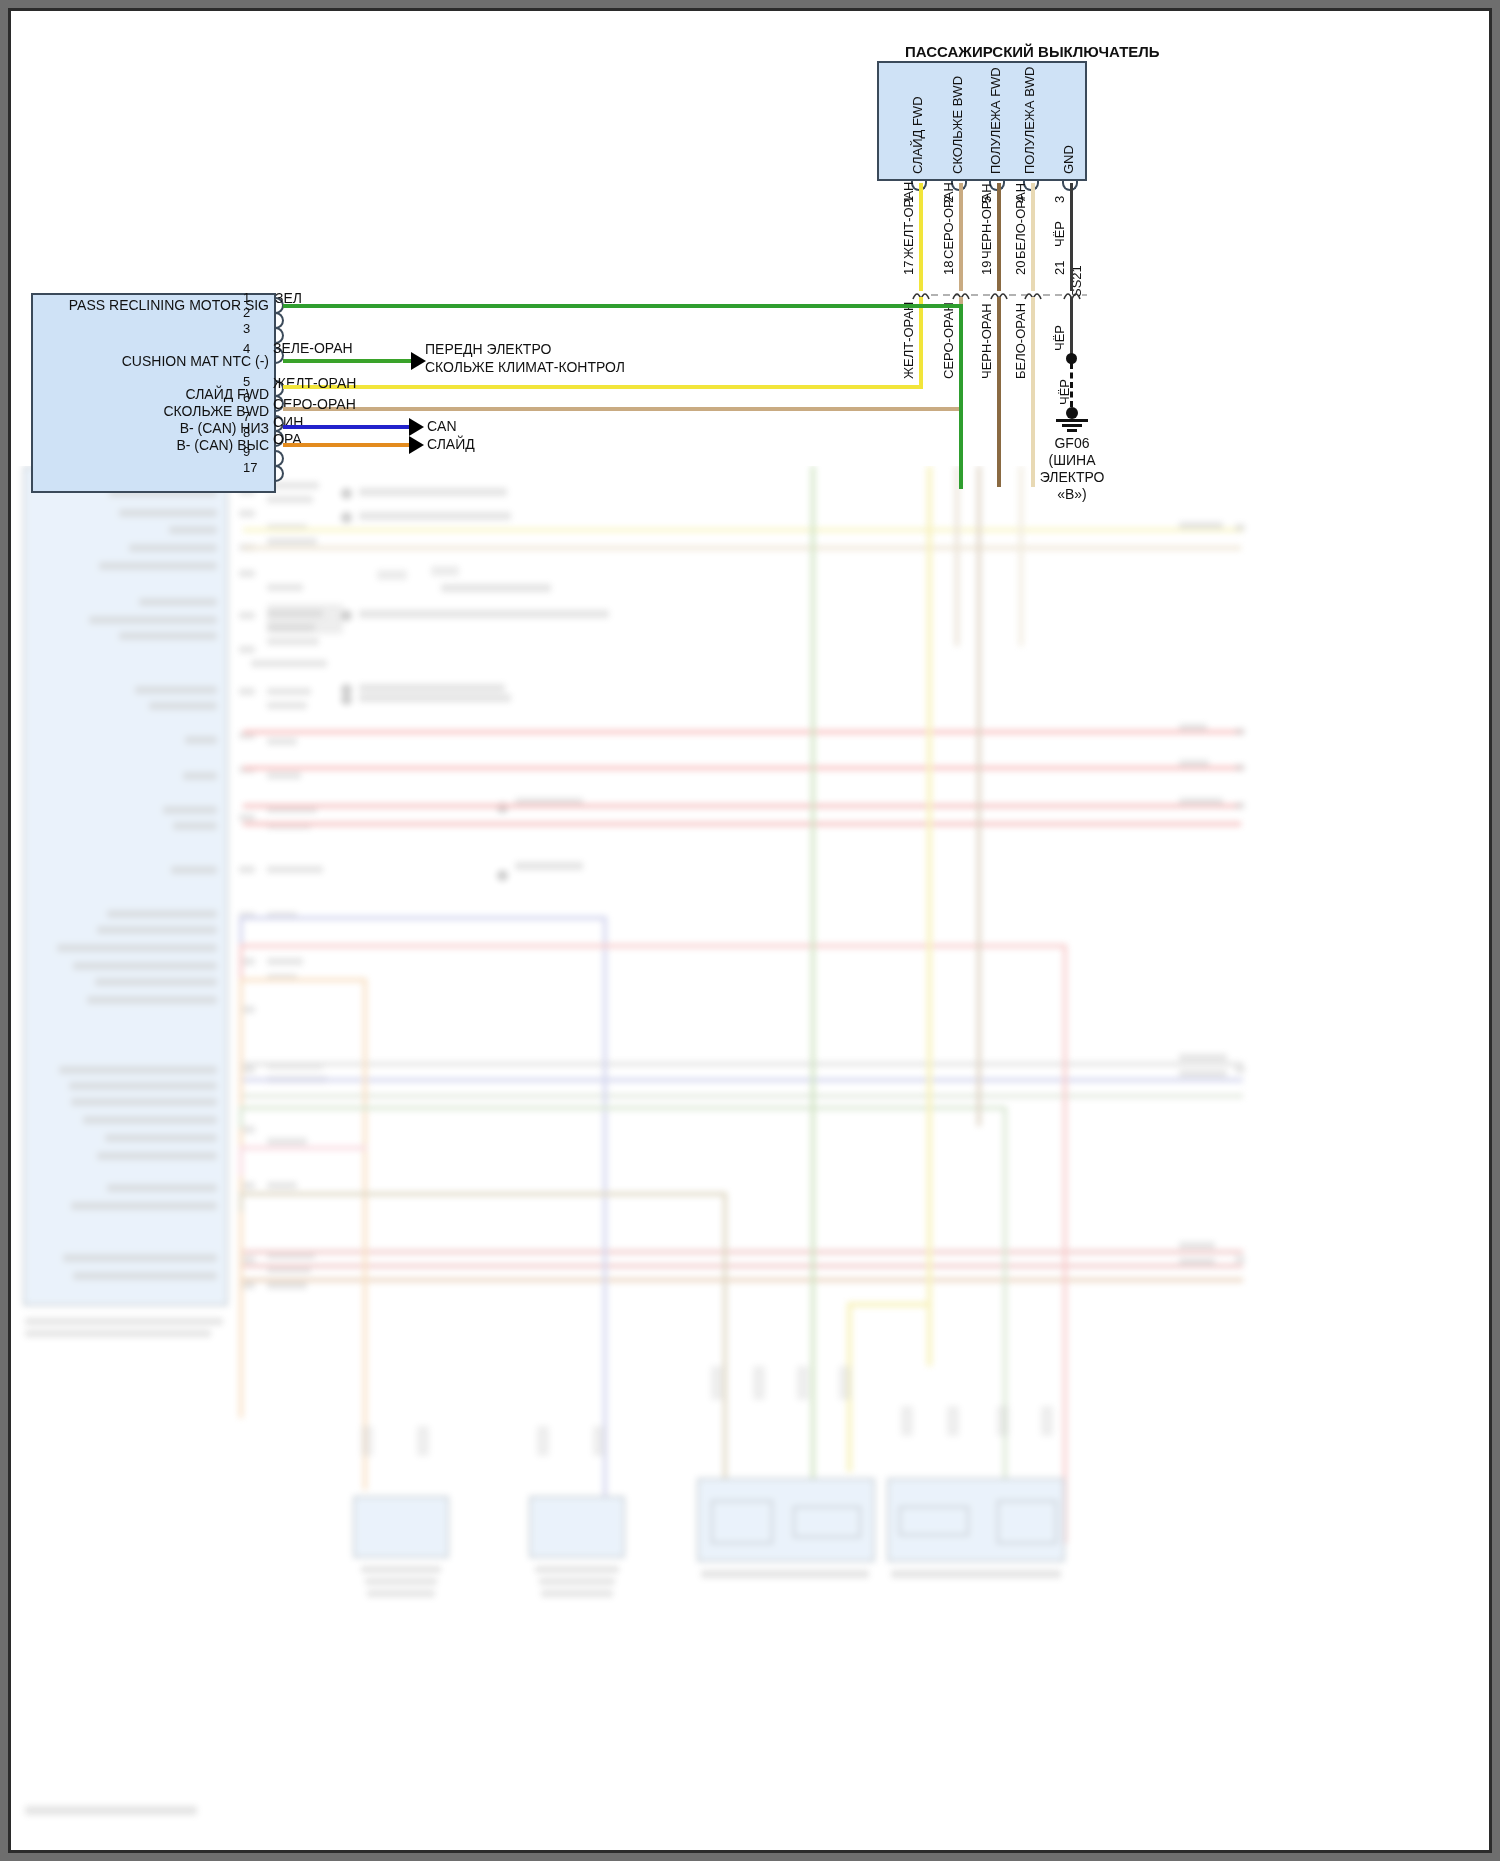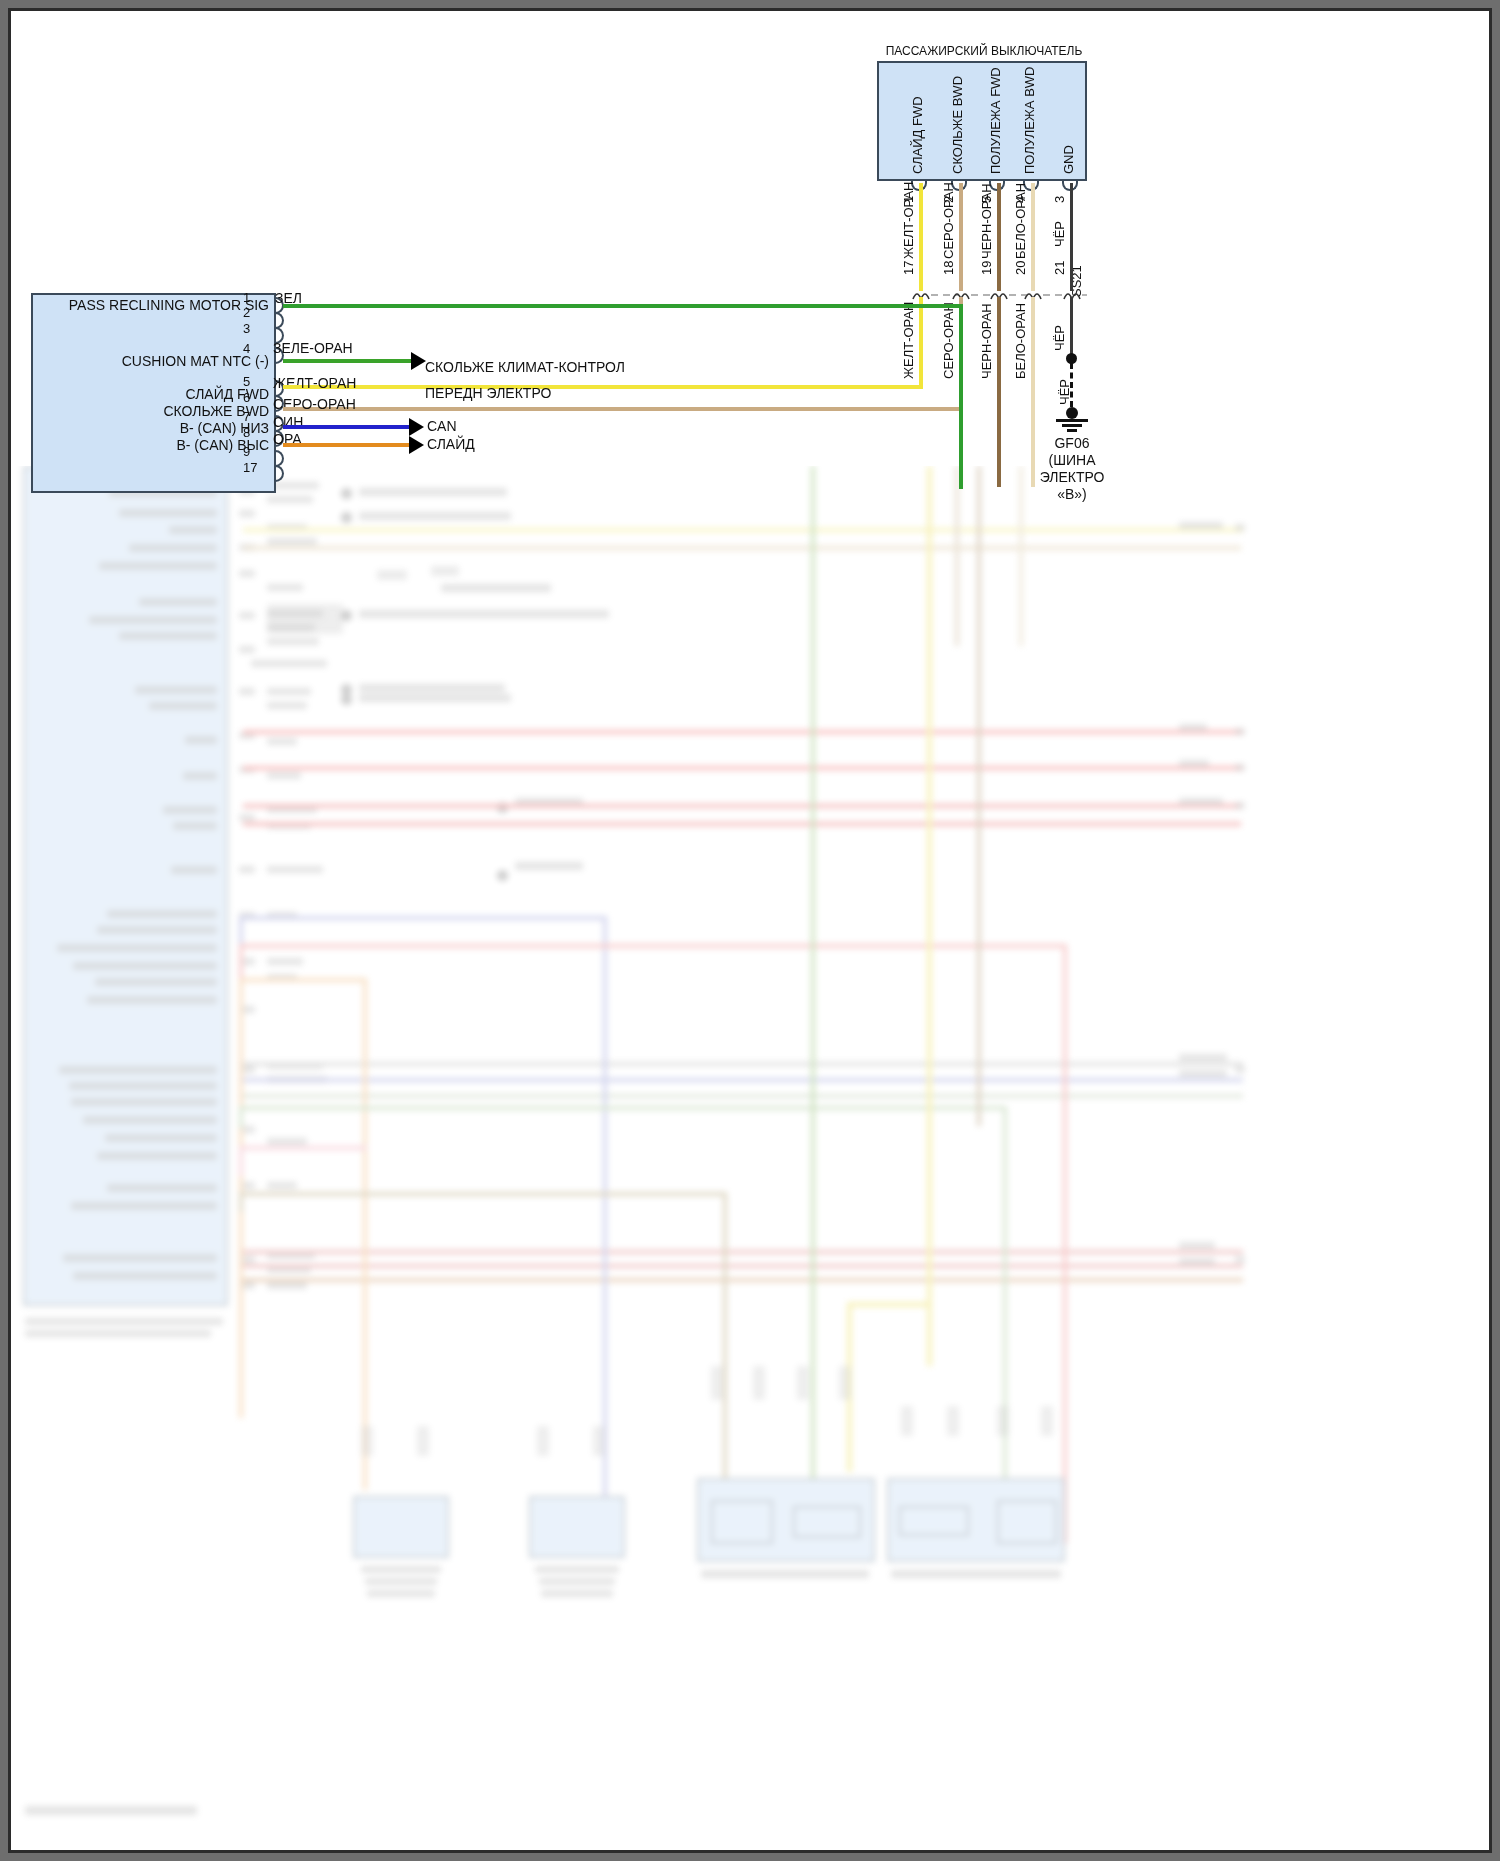--- a/index.html
+++ b/index.html
@@ -291,21 +291,21 @@
         <div class="gtxt" style="left:936px;top:940px;width:12px;height:30px;opacity:.35;"></div>
         <div class="gtxt" style="left:986px;top:940px;width:12px;height:30px;opacity:.35;"></div>
         <div class="gtxt" style="left:1030px;top:940px;width:12px;height:30px;opacity:.35;"></div>
 
         <div class="gtxt" style="left:14px;top:1340px;width:172px;height:9px;"></div>
       </div>
     </div>
 
     <div id="crisp">
 
-      <div class="ctext" style="left:868px;top:32px;width:210px;font-size:12px;">ПАССАЖИРСКИЙ ВЫКЛЮЧАТЕЛЬ</div>
+      <div class="ctext" style="left:894px;top:32px;width:210px;font-size:15px;font-weight:bold;">ПАССАЖИРСКИЙ ВЫКЛЮЧАТЕЛЬ</div>
 
       <div class="box conn" style="left:866px;top:50px;width:210px;height:120px;"></div>
 
       <div class="lbl vtext" style="left:899px;top:163px;font-size:13px;transform:rotate(-90deg);">СЛАЙД FWD</div>
       <div class="lbl vtext" style="left:939px;top:163px;font-size:13px;transform:rotate(-90deg);">СКОЛЬЖЕ BWD</div>
       <div class="lbl vtext" style="left:977px;top:163px;font-size:13px;transform:rotate(-90deg);">ПОЛУЛЕЖА FWD</div>
       <div class="lbl vtext" style="left:1011px;top:163px;font-size:13px;transform:rotate(-90deg);">ПОЛУЛЕЖА BWD</div>
       <div class="lbl vtext" style="left:1050px;top:163px;font-size:13px;transform:rotate(-90deg);">GND</div>
 
       <div class="pinhook" style="left:900px;top:170px;width:16px;height:10px;border-radius:0 0 10px 10px;border-top:none;border-left:2px solid #3b4a5a;"></div>
@@ -442,21 +442,21 @@
       <div class="wirelabel" style="left:262px;top:364px;">ЖЕЛТ-ОРАН</div>
       <div class="wirelabel" style="left:262px;top:385px;">СЕРО-ОРАН</div>
       <div class="wirelabel" style="left:262px;top:403px;">СИН</div>
       <div class="wirelabel" style="left:262px;top:420px;">ОРА</div>
 
       <div class="wire hw" style="left:272px;top:293px;width:680px;height:4px;background:#2f9e2f;"></div>
       <div class="wire vw" style="left:948px;top:293px;width:4px;height:185px;background:#2f9e2f;"></div>
 
       <div class="wire hw" style="left:272px;top:348px;width:132px;height:4px;background:#3aa32a;"></div>
       <div class="arrow" style="left:400px;top:341px;"></div>
-      <div class="lbl" style="left:414px;top:330px;font-size:14px;margin-top:44px;">ПЕРЕДН ЭЛЕКТРО</div>
+      <div class="lbl" style="left:414px;top:330px;font-size:14px;">ПЕРЕДН ЭЛЕКТРО</div>
       <div class="lbl" style="left:414px;top:348px;font-size:14px;">СКОЛЬЖЕ КЛИМАТ-КОНТРОЛ</div>
 
       <div class="wire hw" style="left:272px;top:374px;width:16px;height:4px;background:#f2e53a;"></div>
 
       <div class="wire hw" style="left:272px;top:396px;width:16px;height:4px;background:#c9ab82;"></div>
 
       <div class="wire hw" style="left:272px;top:414px;width:130px;height:4px;background:#2222cc;"></div>
       <div class="arrow" style="left:398px;top:407px;"></div>
 
       <div class="wire hw" style="left:272px;top:432px;width:130px;height:4px;background:#e38b1e;"></div>

